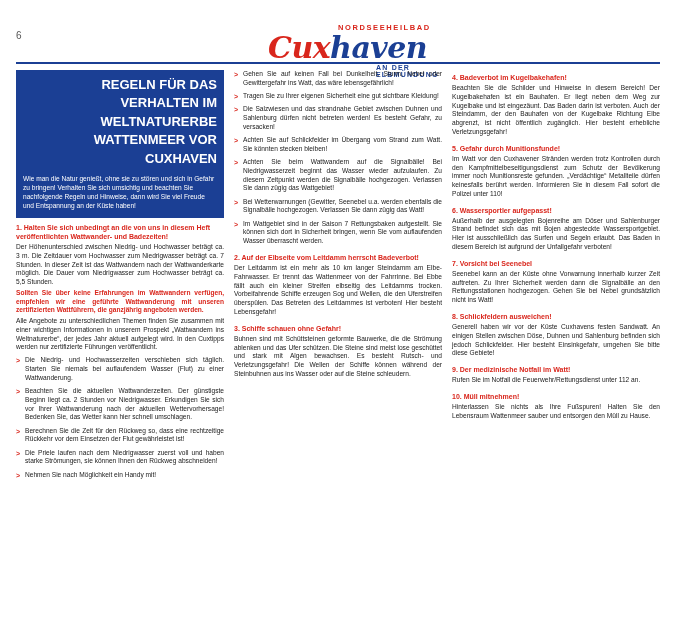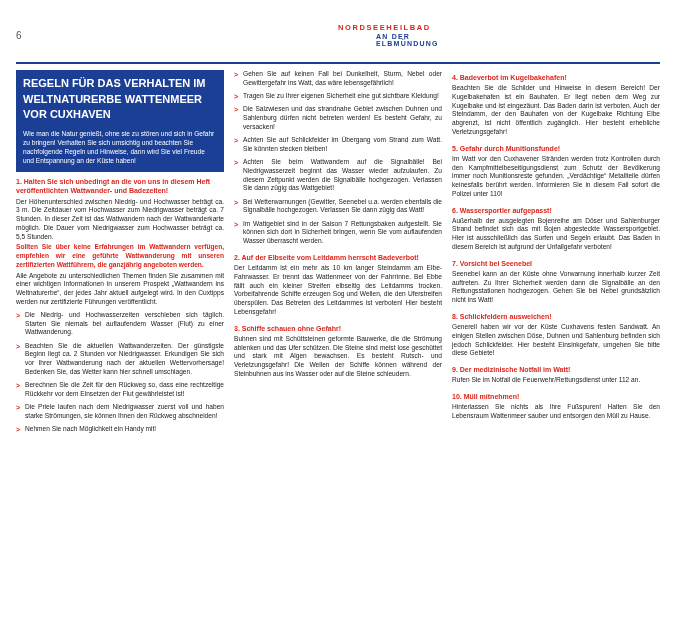--- a/index.html
+++ b/index.html
@@ -93,24 +93,24 @@
 
   
   .intro-box {
     background: #1b3f94;
     color: #ffffff;
     padding: 6px 7px 7px 7px;
     margin-bottom: 5px;
   }
   .intro-box .title {
     font-weight: bold;
-    font-size: 11px;
+    font-size: 13px;
     line-height: 1.42;
     text-transform: uppercase;
-    text-align: left;
+    text-align: right;
   }
   .intro-box .body {
     margin-top: 7px;
     font-size: 6.6px;
     line-height: 1.35;
     text-align: left;
   }
 
   h3.head {
     color: #d9261c;
@@ -152,20 +152,21 @@
 </style>
 </head>
 <body>
 
 <div class="page">
 
   <div class="page-number">6</div>
 
   <div class="logo">
     <div class="logo-sub">NORDSEEHEILBAD</div>
+    <div class="logo-main"><span class="red">Cux</span><span>haven</span></div>
     <div class="logo-sub2">AN DER ELBMÜNDUNG</div>
   </div>
 
   <div class="header-rule"></div>
 
   <div class="columns">
 
     <div class="col c1">
       <div class="intro-box">
         <div class="title">REGELN FÜR DAS VERHALTEN IM WELTNATURERBE WATTENMEER VOR CUXHAVEN</div>

